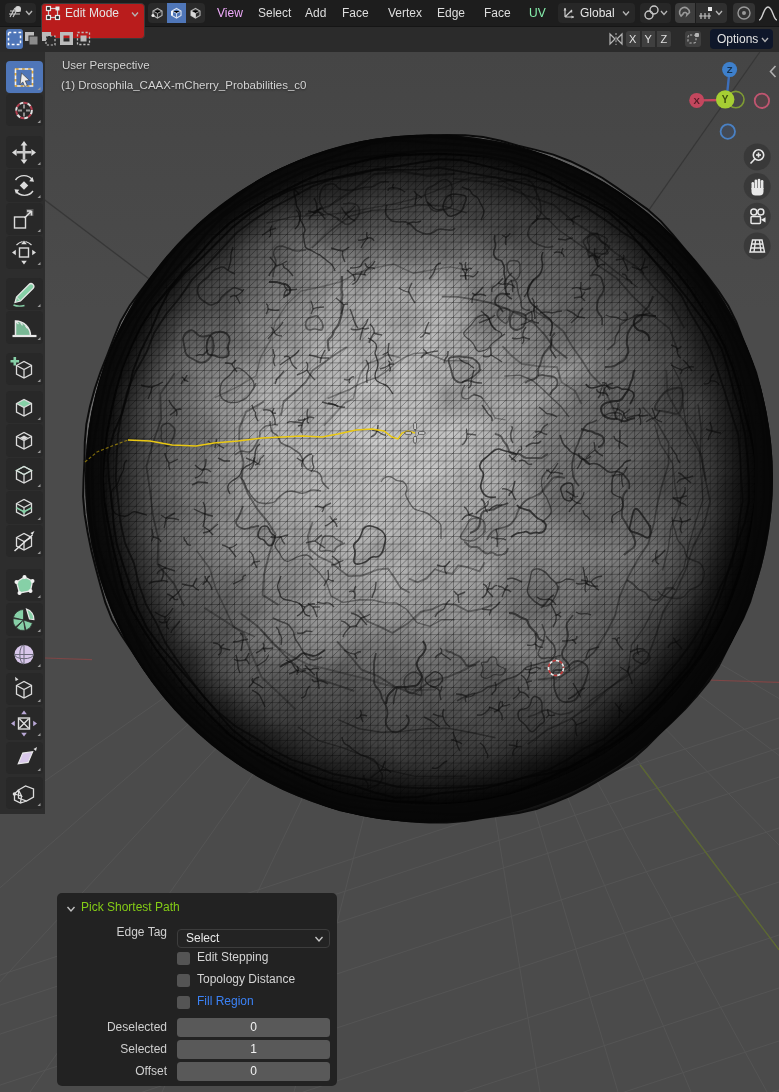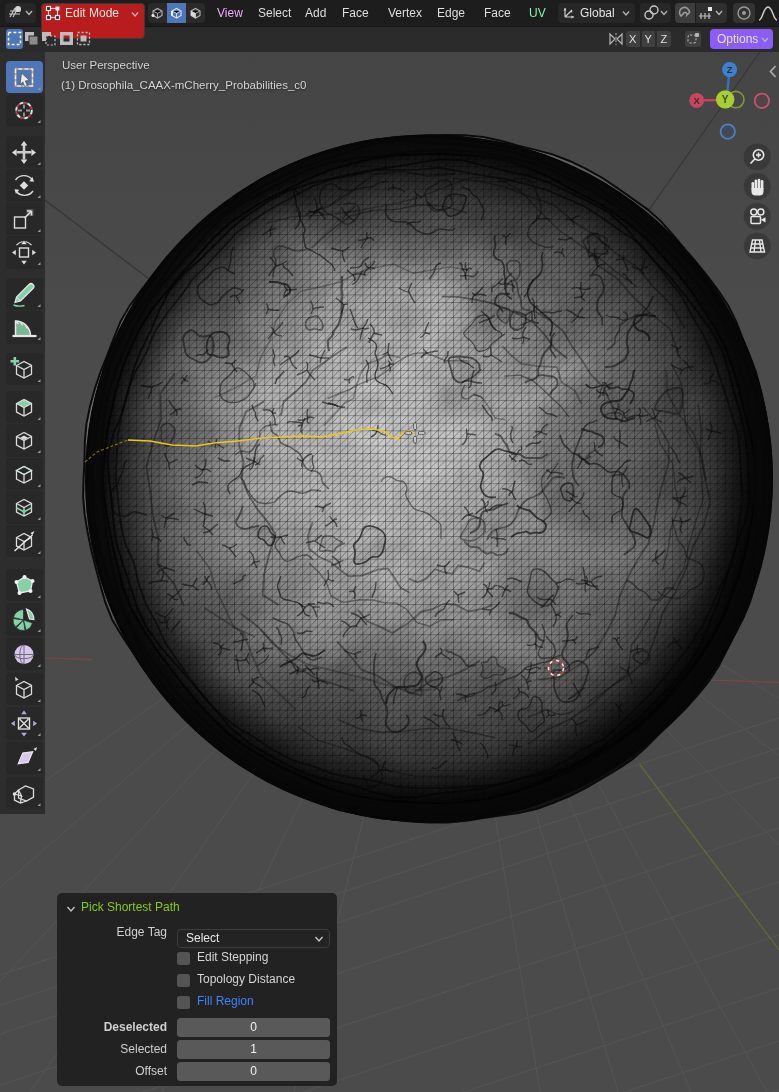--- a/index.html
+++ b/index.html
@@ -1501,21 +1501,21 @@
       <path d="M7 9 L2 4 L2 14 Z M9 9 L14 4 L14 14 Z" fill="none" stroke="#b5b5b5" stroke-width="1.2"></path>
       <path d="M8 3 v12" stroke="#b5b5b5" stroke-width="1" stroke-dasharray="2 1.6"></path>
     </svg>
     <div style="position:absolute;left:626px;top:31px;width:14.5px;height:16px;background:#3f3f3f;border-radius:3px 0 0 3px;border-right:1px solid #2a2a2a;box-sizing:border-box;color:#e0e0e0;font-size:11px;text-align:center;line-height:16px">X</div>
     <div style="position:absolute;left:641.5px;top:31px;width:14.5px;height:16px;background:#3f3f3f;border-radius:0;border-right:1px solid #2a2a2a;box-sizing:border-box;color:#e0e0e0;font-size:11px;text-align:center;line-height:16px">Y</div>
     <div style="position:absolute;left:657px;top:31px;width:14.5px;height:16px;background:#3f3f3f;border-radius:0 3px 3px 0;border-right:1px solid #2a2a2a;box-sizing:border-box;color:#e0e0e0;font-size:11px;text-align:center;line-height:16px">Z</div>
     <div style="position:absolute;left:685px;top:31px;width:16px;height:16px;background:#3f3f3f;border-radius:3px"><svg width="16" height="16" viewBox="0 0 16 16">
         <rect x="3" y="4" width="8" height="8" rx="2" fill="none" stroke="#b5b5b5" stroke-width="1.1" stroke-dasharray="2.2 1.8"></rect>
         <rect x="10" y="2" width="4" height="4" rx="1" fill="#b5b5b5"></rect>
       </svg></div>
-    <div style="position:absolute;left:710px;top:29px;width:63px;height:20px;background:#8b5cf6;border-radius:4px;color:#e2e2e2;font-size:12px;line-height:20px">
+    <div style="position:absolute;left:710px;top:29px;width:63px;height:20px;background:#0f172a;border-radius:4px;color:#e2e2e2;font-size:12px;line-height:20px">
       <span style="position:absolute;left:7px">Options</span>
       <svg width="10" height="10" viewBox="0 0 10 10" style="position:absolute;right:3px;top:6px">
         <path d="M2 3 l3 3.5 3 -3.5" stroke="#b5b5b5" stroke-width="1.3" fill="none"></path>
       </svg>
     </div>
 <div style="position:absolute;left:0;top:52px;width:45px;height:762px;background:#2d2d2d"></div>
     <div style="position:absolute;left:6px;top:60.5px;width:37px;height:32.4px;background:#4f76b8;border-radius:4px"><svg width="36" height="33" viewBox="0 0 35 33">
         <rect x="9" y="8" width="17" height="17" fill="none" stroke="#e9ae3c" stroke-width="1.6" stroke-dasharray="3.5 2.6"></rect>
         <rect x="9" y="8" width="17" height="17" fill="none" stroke="#f0f0f0" stroke-width="1.6" stroke-dasharray="3.5 2.6" stroke-dashoffset="3"></rect>
         <path d="M15 12 l8 7.5 -4.2 0.4 2 4.6 -2.6 1 -1.9 -4.6 -2.8 3 Z" fill="#ececec" stroke="#444" stroke-width="0.7"></path>
@@ -1674,19 +1674,19 @@
         <svg width="10" height="10" viewBox="0 0 10 10" style="position:absolute;right:5px;top:4px">
           <path d="M1.5 3 l3.5 4 3.5 -4" stroke="#c8c8c8" stroke-width="1.3" fill="none"></path>
         </svg>
       </div>
       <div style="position:absolute;left:120px;top:58.5px;width:13px;height:13px;background:#545454;border-radius:2.5px"></div>
       <div style="position:absolute;left:140px;top:56.5px;color:#d4d4d4">Edit Stepping</div>
       <div style="position:absolute;left:120px;top:80.5px;width:13px;height:13px;background:#545454;border-radius:2.5px"></div>
       <div style="position:absolute;left:140px;top:78.5px;color:#d4d4d4">Topology Distance</div>
       <div style="position:absolute;left:120px;top:102.5px;width:13px;height:13px;background:#545454;border-radius:2.5px"></div>
       <div style="position:absolute;left:140px;top:100.5px;color:#3b82f6">Fill Region</div>
-      <div style="position:absolute;right:170px;top:127px;font-weight:bold;">Deselected</div>
+      <div style="position:absolute;right:170px;top:127px;">Deselected</div>
       <div style="position:absolute;left:120px;top:125px;width:153px;height:18.5px;background:#595959;border-radius:3.5px;color:#f2f2f2;text-align:center;line-height:18.5px">0</div>
       <div style="position:absolute;right:170px;top:149px;">Selected</div>
       <div style="position:absolute;left:120px;top:147px;width:153px;height:18.5px;background:#595959;border-radius:3.5px;color:#f2f2f2;text-align:center;line-height:18.5px">1</div>
       <div style="position:absolute;right:170px;top:171px;">Offset</div>
       <div style="position:absolute;left:120px;top:169px;width:153px;height:18.5px;background:#595959;border-radius:3.5px;color:#f2f2f2;text-align:center;line-height:18.5px">0</div>
     </div>
 </div>
 </body></html>

